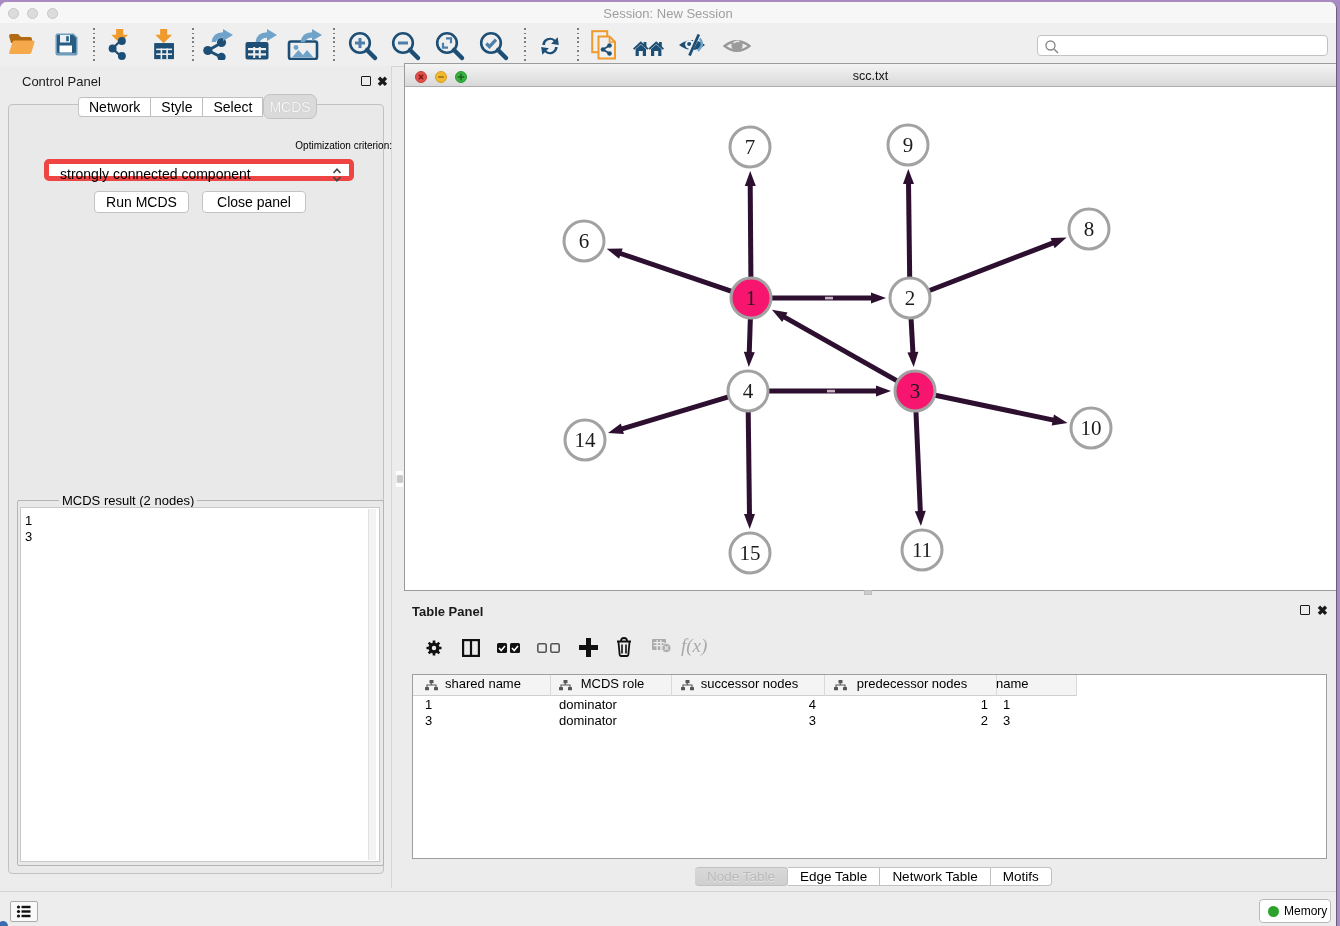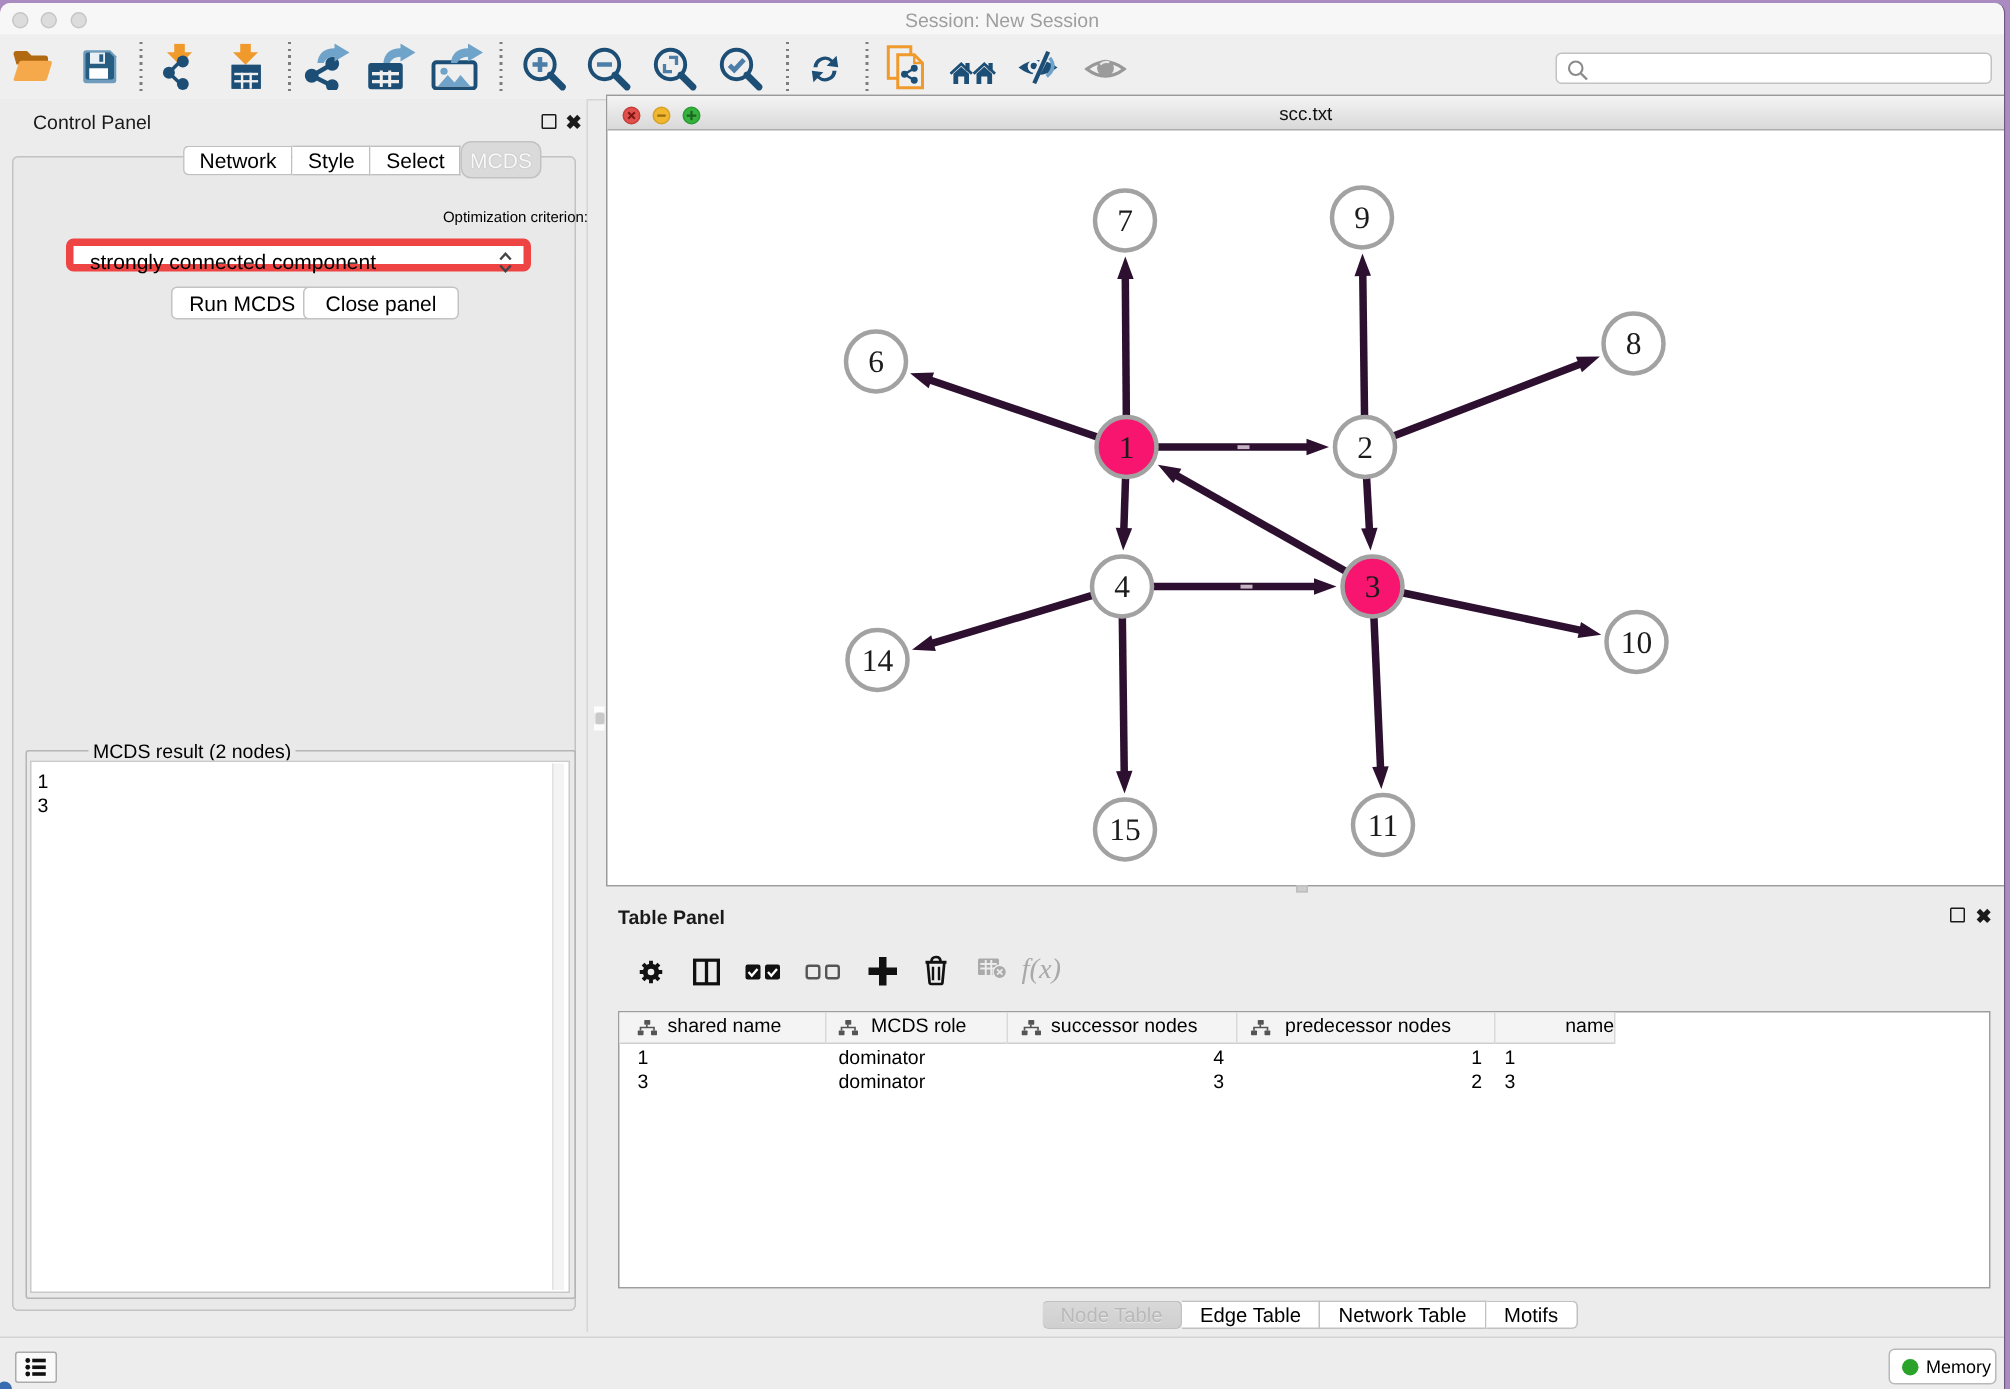--- a/index.html
+++ b/index.html
@@ -13,21 +13,21 @@
 .toolbar { position:absolute; left:0; top:21px; width:100%; height:44px; background:#efefef; border-bottom:1px solid #d4d4d4; }
 .tsep { position:absolute; top:5px; height:34px; width:1.5px; background-image:repeating-linear-gradient(#7d7d7d 0 1.5px, rgba(0,0,0,0) 1.5px 4.5px); }
 .ticon { position:absolute; top:4px; }
 .searchbox { position:absolute; left:1037px; top:12px; width:291px; height:21px; background:#fff; border:1px solid #c2c2c2; border-radius:4px; }
 
 .cpanel { position:absolute; left:0; top:64px; width:392px; height:822px; background:#ececec; border-right:1px solid #d6d6d6; }
 .ptitle { font-size:13px; color:#1a1a1a; }
 .winbtn-sq { position:absolute; width:10px; height:10px; border:1.5px solid #1a1a1a; border-radius:1px; }
 .winbtn-x { position:absolute; font-size:13px; font-weight:bold; color:#1a1a1a; line-height:1; }
 .tabcontent { position:absolute; left:8px; top:38px; width:376px; height:770px; border:1px solid #c2c2c2; border-radius:4px; background:#e9e9e9; }
-.tabrow { position:absolute; top:31px; left:78px; height:22px; display:flex;margin-left:44px; }
+.tabrow { position:absolute; top:31px; left:78px; height:22px; display:flex; }
 .tab { height:20px; line-height:19px; font-size:14px; color:#000; background:#fff; border:1px solid #bfbfbf; border-left:none; padding:0 10px; text-align:center; }
 .tab.first { border-left:1px solid #c6c6c6; border-radius:4px 0 0 4px; }
 .tab.sel { background:#dadada; color:#f8f8f8; text-shadow:0 0 1px #ababab; border-radius:7px; border:1px solid #c2c2c2; height:25px; margin-top:-3px; line-height:24px; padding:0 5px; }
 .btn { position:absolute; background:#fff; border:1px solid #c3c3c3; border-radius:4px; font-size:14px; color:#000; text-align:center; }
 
 .netwin { position:absolute; left:404px; top:61px; width:933px; height:528px; border:1px solid #9b9b9b; background:#fff; }
 .nettitle { position:absolute; left:0; top:0; width:100%; height:23px; background:linear-gradient(#f4f4f4,#d9d9d9); border-bottom:1px solid #acacac; }
 .light { position:absolute; top:7px; width:12px; height:12px; border-radius:50%; } .light svg { position:absolute; left:0; top:0; }
 
 .tpanel { position:absolute; left:404px; top:596px; width:933px; height:290px; background:#ececec; }
@@ -217,21 +217,21 @@
         <div class="tab">Select</div>
         <div class="tab sel">MCDS</div>
     </div>
     <div class="abs" style="left:0; top:74px; width:392px; text-align:right; font-size:10px;">Optimization criterion:</div>
     <div class="abs" style="left:44px; top:93px; width:310px; height:22px; background:#fff; border:5px solid #ef4444; border-radius:5px; font-size:14px; line-height:20px; padding-left:11px;">strongly connected component
       <svg class="abs" style="right:7px; top:3px;" width="10" height="16" viewBox="0 0 10 16">
           <path d="M1.5 6 L5 2.2 L8.5 6" fill="none" stroke="#444" stroke-width="1.6"></path>
           <path d="M1.5 10 L5 13.8 L8.5 10" fill="none" stroke="#444" stroke-width="1.6"></path>
         </svg>
     </div>
-    <div class="btn" style="left:94px; top:125px; width:95px; height:22px; line-height:20px;margin-left:20px;">Run MCDS</div>
+    <div class="btn" style="left:94px; top:125px; width:95px; height:22px; line-height:20px;">Run MCDS</div>
     <div class="btn" style="left:202px; top:125px; width:104px; height:22px; line-height:20px;">Close panel</div>
 
     <div class="abs" style="left:17px; top:434px; width:367px; height:366px; border:1px solid #b5b5b5; border-radius:2px;"></div>
     <div class="abs" style="left:22px; top:427px; font-size:13px; background:#e9e9e9; padding:0 3px;margin-left:37px;">MCDS result (2 nodes)</div>
     <div class="abs" style="left:20px; top:441px; width:360px; height:355px; background:#fff; border:1px solid #c9c9c9;">
       <div class="abs" style="left:4px; top:5px; font-size:13px;">1</div>
       <div class="abs" style="left:4px; top:21px; font-size:13px;">3</div>
       <div class="abs" style="right:3px; top:1px; width:8px; height:351px; background:#f3f3f3; border-left:1px solid #e2e2e2;"></div>
     </div>
   </div>
@@ -408,21 +408,21 @@
       <div class="thead" style="left:583px; width:80px;"></div>
       <div class="abs thsep" style="left:137px;"></div>
       <div class="abs thsep" style="left:258px;"></div>
       <div class="abs thsep" style="left:411px;"></div>
       <div class="abs thsep" style="left:583px;"></div>
       <div class="abs thsep" style="left:663px;"></div>
       <div class="trow" style="left:10px; top:1px; width:120px; text-align:center;">shared name</div>
       <div class="trow" style="left:147px; top:1px; width:105px; text-align:center;">MCDS role</div>
       <div class="trow" style="left:268px; top:1px; width:137px; text-align:center;">successor nodes</div>
       <div class="trow" style="left:421px; top:1px; width:156px; text-align:center;">predecessor nodes</div>
-      <div class="trow" style="left:583px; top:1px; width:80px; text-align:right;">name</div>
+      <div class="trow" style="left:583px; top:1px; width:80px; text-align:left;">name</div>
       <div class="trow" style="left:12px; top:22px;">1</div>
       <div class="trow" style="left:146px; top:22px;">dominator</div>
       <div class="trow" style="left:300px; top:22px; width:103px; text-align:right;">4</div>
       <div class="trow" style="left:450px; top:22px; width:125px; text-align:right;">1</div>
       <div class="trow" style="left:590px; top:22px;">1</div>
       <div class="trow" style="left:12px; top:38px;">3</div>
       <div class="trow" style="left:146px; top:38px;">dominator</div>
       <div class="trow" style="left:300px; top:38px; width:103px; text-align:right;">3</div>
       <div class="trow" style="left:450px; top:38px; width:125px; text-align:right;">2</div>
       <div class="trow" style="left:590px; top:38px;">3</div>

